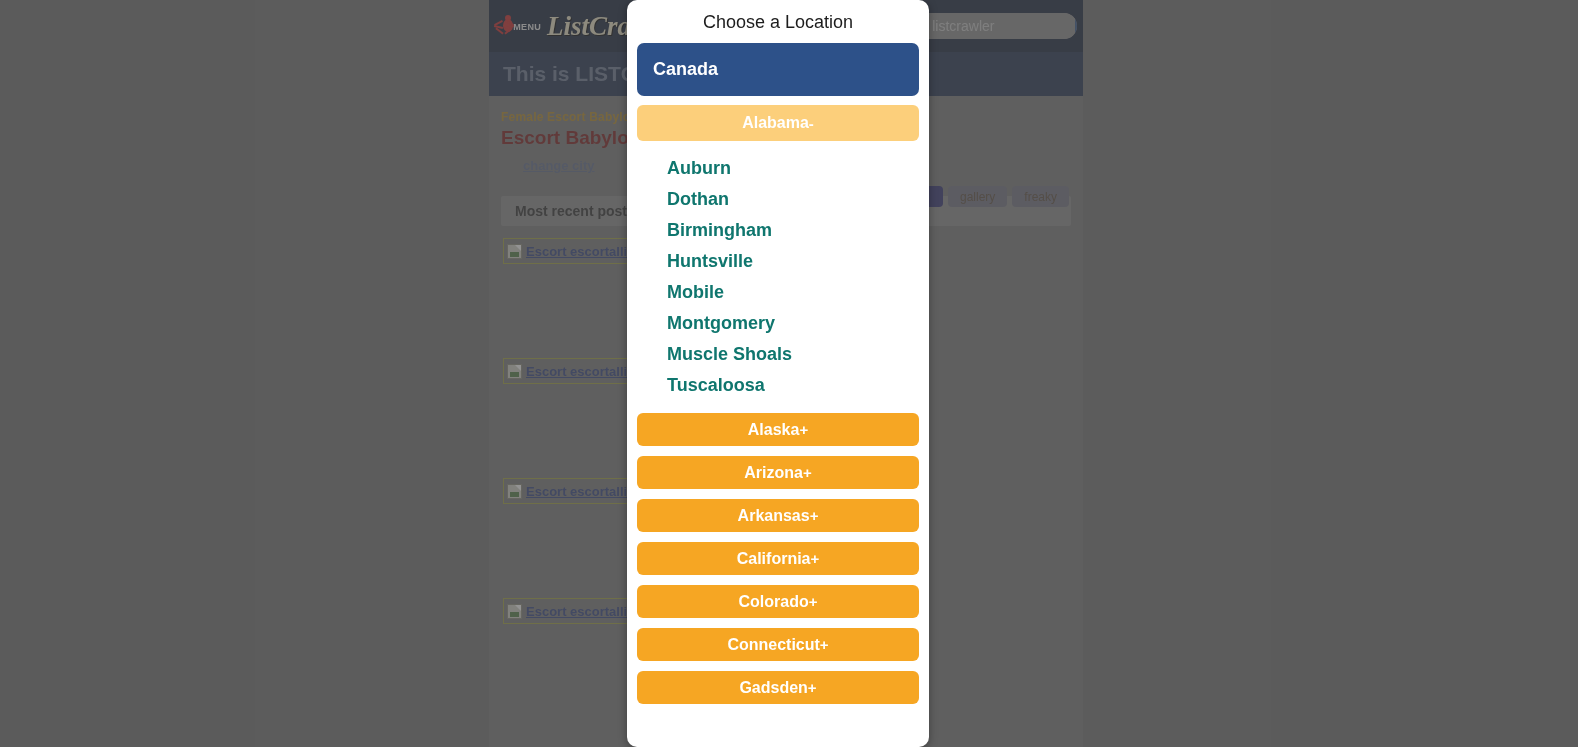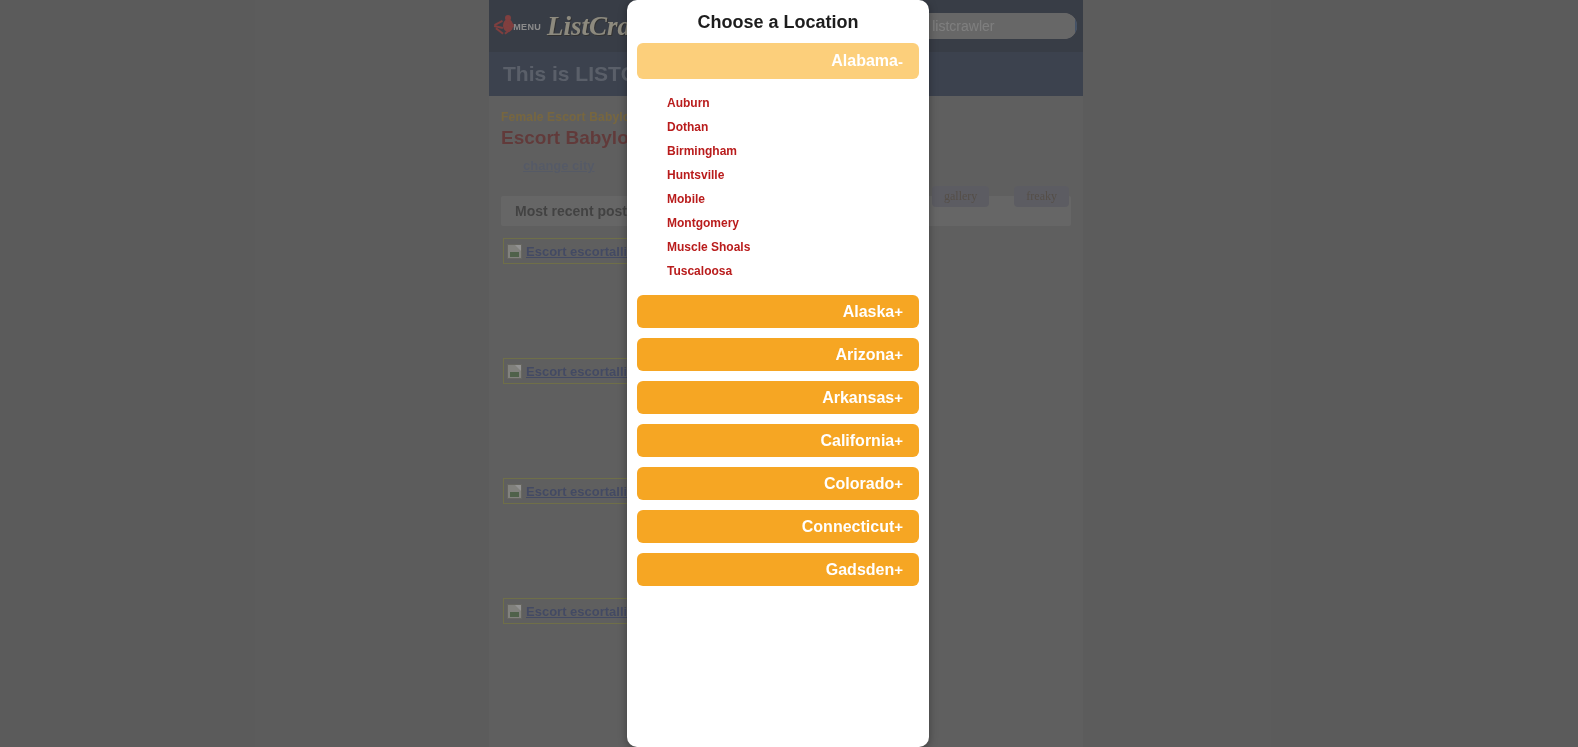--- a/index.html
+++ b/index.html
@@ -176,23 +176,22 @@
     color: #5e6a8a;
     text-decoration: underline;
     cursor: pointer;
   }
 
   .chip-row {
     position: absolute;
     right: 14px;
     top: 186px;
     display: flex;
-    gap: 25px;
-    align-items: center;
-    font-family: Liberation Serif, serif;
+    gap: 5px;
+    align-items: center;
   }
   .chip {
     height: 21px;
     padding: 0 12px;
     border-radius: 4px;
     background: #6f6f7e;
     color: #5b4a3a;
     font-size: 12px;
     display: flex;
     align-items: center;
@@ -303,21 +302,21 @@
     height: 747px;
     background: #ffffff;
     border-radius: 10px;
     z-index: 50;
     overflow: hidden;
     box-shadow: 0 2px 9px rgba(0,0,0,.35);
   }
   .modal-title {
     text-align: center;
     font-size: 18px;
-    font-weight: bold;
+    font-weight: normal;
     color: #1d1d1d;
     padding: 12px 0 10px 0;
   }
   .modal-list { padding: 0 10px; }
 
   .country-btn {
     background: #2d5189;
     color: #ffffff;
     font-size: 18px;
     font-weight: bold;
@@ -336,21 +335,21 @@
 
   .state-btn {
     background: #f6a623;
     color: #ffffff;
     font-size: 16px;
     font-weight: bold;
     border-radius: 6px;
     height: 33px;
     display: flex;
     align-items: center;
-    justify-content: flex-end;
+    justify-content: center;
     padding: 0 16px;
     margin-bottom: 10px;
     cursor: pointer;
     border: none;
     width: 100%;
     font-family: "Liberation Sans", sans-serif;
   }
   .state-btn.open {
     background: #fccf7b;
     height: 36px;
@@ -359,23 +358,23 @@
   .state-sign {
     font-size: 15px;
     font-weight: bold;
     line-height: 1;
   }
 
   .city-list {
     padding: 12px 0 12px 30px;
   }
   .city-item {
-    font-size: 12px;
-    font-weight: bold;
-    color: #b91c1c;
+    font-size: 18px;
+    font-weight: bold;
+    color: #0f766e;
     padding: 5px 0;
     cursor: pointer;
     white-space: nowrap;
   }
 </style>
 </head>
 <body>
 
 <div id="viewport">
 
@@ -478,20 +477,21 @@
       <span class="chip">freaky</span>
     </div>
   </div>
 
   <div id="overlay"></div>
 
   <div id="modal">
     <div class="modal-title">Choose a Location</div>
     <div class="modal-list">
 
+      <button class="country-btn">Canada</button>
 
       <button class="state-btn open">
         <span>Alabama</span>
         <span class="state-sign">-</span>
       </button>
       <div class="city-list">
         <div class="city-item">Auburn</div>
         <div class="city-item">Dothan</div>
         <div class="city-item">Birmingham</div>
         <div class="city-item">Huntsville</div>

